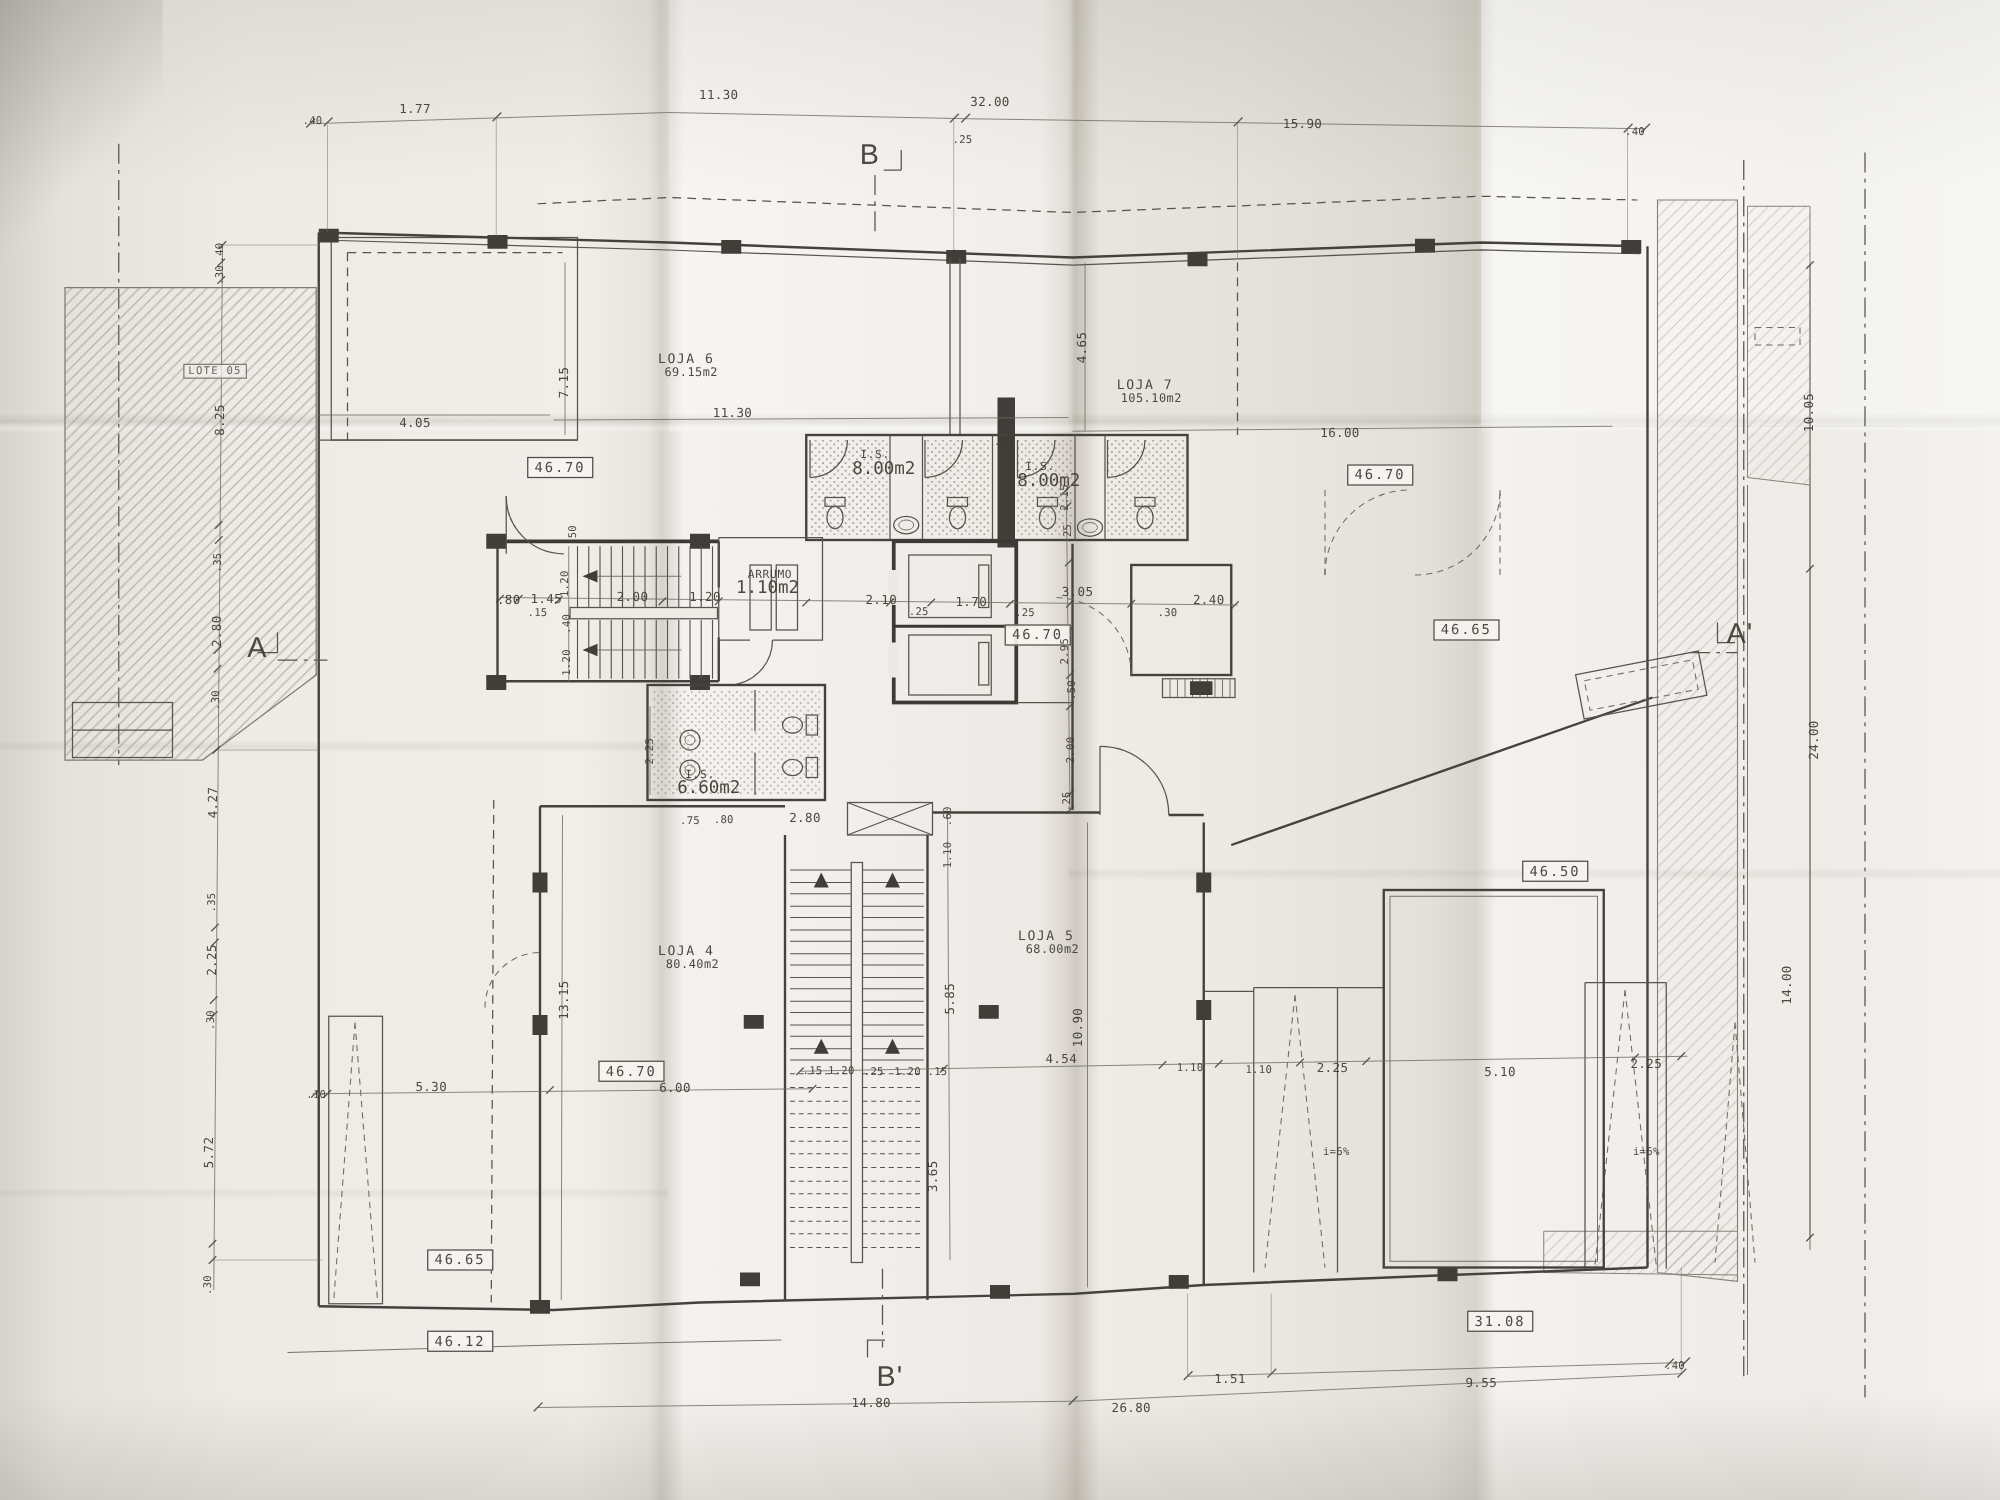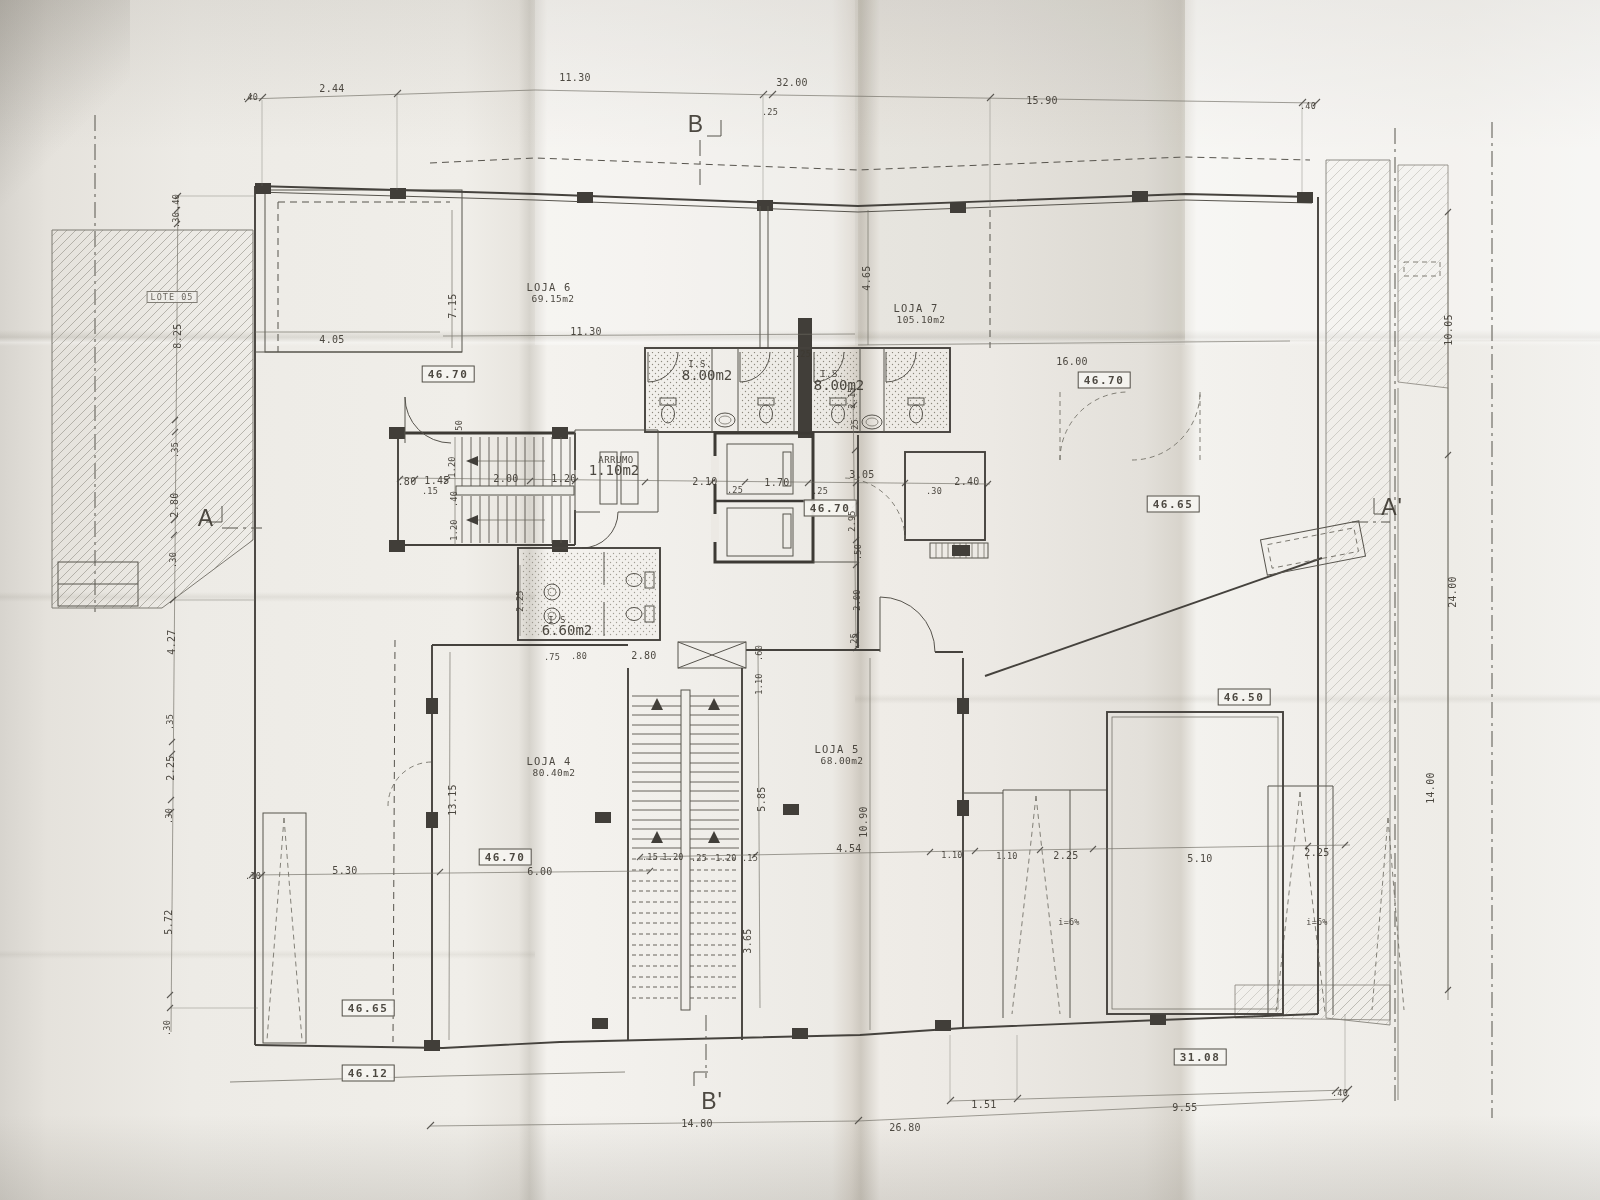--- a/index.html
+++ b/index.html
@@ -17,21 +17,21 @@
   #labels{position:absolute;inset:0;}
   .lbl{position:absolute;white-space:nowrap;color:rgba(62,58,50,.92);transform-origin:center;}
   .dim{font-size:10px;letter-spacing:.3px;}
   .dim-s{font-size:8.5px;letter-spacing:.2px;}
   .room{font-size:10.5px;letter-spacing:1.2px;}
   .room-s{font-size:9px;letter-spacing:.5px;}
   .area{font-size:9.5px;letter-spacing:.4px;}
   .area-s{font-size:14px;}
   .big{font-size:23px;font-weight:500;letter-spacing:1px;font-family:"Liberation Sans",sans-serif;}
   .box{font-size:11px;letter-spacing:1.5px;border:1.2px solid rgba(62,58,50,.9);
-       background:rgba(245,244,240,.92);padding:1px 5px;font-weight:bold;}
+       background:rgba(245,244,240,.92);padding:1px 5px;}
   .lote{font-size:8.5px;letter-spacing:1px;color:rgba(100,96,87,.95);
         border:1px solid rgba(100,96,87,.8);padding:0 3px;background:rgba(240,239,235,.75);}
 </style>
 </head>
 <body>
 
 <div id="stage">
   <div class="paper"></div>
 
   <div class="shade" style="left:0;top:0;width:130px;height:210px;background:linear-gradient(135deg,rgba(88,83,73,.28),rgba(88,83,73,0) 62%);"></div>
@@ -319,21 +319,21 @@
       <path class="tk" d="M397,482l6,-6 M412,482l6,-6 M444,483l6,-6 M527,484l6,-6 M572,484l6,-6 M642,485l6,-6 M709,485l6,-6 M742,485l6,-6 M805,486l6,-6 M853,486l6,-6 M902,486l6,-6 M985,487l6,-6"></path>
       <path class="tk" d="M850,395l6,-6 M851,408l6,-6 M852,453l6,-6 M852,508l6,-6 M853,543l6,-6 M853,568l6,-6 M853,638l6,-6 M853,651l6,-6"></path>
       <path class="tk" d="M249,878l6,-6 M259,878l6,-6 M437,875l6,-6 M647,874l6,-6"></path>
       <path class="tk" d="M637,860l6,-6 M752,858l6,-6 M927,855l6,-6 M972,854l6,-6 M1037,853l6,-6 M1090,852l6,-6 M1305,849l6,-6 M1342,848l6,-6"></path>
       <path class="tk" d="M1445,215l6,-6 M1445,458l6,-6 M1445,993l6,-6"></path>
     </g>
   </svg>
 
   <div id="labels">
       <div class="lbl dim-s" style="left: 250px; top: 97px; transform: translate(-50%, -50%) rotate(0deg);">.40</div>
-      <div class="lbl dim" style="left: 332px; top: 88px; transform: translate(-50%, -50%) rotate(0deg);">2.44</div>
+      <div class="lbl dim" style="left: 332px; top: 88px; transform: translate(-50%, -50%) rotate(0deg);">1.77</div>
       <div class="lbl dim" style="left: 575px; top: 77px; transform: translate(-50%, -50%) rotate(0deg);">11.30</div>
       <div class="lbl dim" style="left: 792px; top: 82px; transform: translate(-50%, -50%) rotate(0deg);">32.00</div>
       <div class="lbl dim-s" style="left: 770px; top: 112px; transform: translate(-50%, -50%) rotate(0deg);">.25</div>
       <div class="lbl dim" style="left: 1042px; top: 100px; transform: translate(-50%, -50%) rotate(0deg);">15.90</div>
       <div class="lbl dim-s" style="left: 1308px; top: 106px; transform: translate(-50%, -50%) rotate(0deg);">.40</div>
       <div class="lbl big" style="left: 696px; top: 124px; transform: translate(-50%, -50%) rotate(0deg);">B</div>
       <div class="lbl big" style="left: 712px; top: 1101px; transform: translate(-50%, -50%) rotate(0deg);">B'</div>
       <div class="lbl big" style="left: 206px; top: 518px; transform: translate(-50%, -50%) rotate(0deg);">A</div>
       <div class="lbl big" style="left: 1392px; top: 507px; transform: translate(-50%, -50%) rotate(0deg);">A'</div>
       <div class="lbl dim-s" style="left: 176px; top: 202px; transform: translate(-50%, -50%) rotate(-90deg);">.40</div>
@@ -350,21 +350,21 @@
       <div class="lbl dim" style="left: 168px; top: 922px; transform: translate(-50%, -50%) rotate(-90deg);">5.72</div>
       <div class="lbl dim-s" style="left: 167px; top: 1028px; transform: translate(-50%, -50%) rotate(-90deg);">.30</div>
       <div class="lbl dim" style="left: 332px; top: 339px; transform: translate(-50%, -50%) rotate(0deg);">4.05</div>
       <div class="lbl dim" style="left: 452px; top: 306px; transform: translate(-50%, -50%) rotate(-90deg);">7.15</div>
       <div class="lbl room" style="left: 549px; top: 287px; transform: translate(-50%, -50%) rotate(0deg);">LOJA 6</div>
       <div class="lbl area" style="left: 553px; top: 298px; transform: translate(-50%, -50%) rotate(0deg);">69.15m2</div>
       <div class="lbl dim" style="left: 586px; top: 331px; transform: translate(-50%, -50%) rotate(0deg);">11.30</div>
       <div class="lbl dim" style="left: 866px; top: 278px; transform: translate(-50%, -50%) rotate(-90deg);">4.65</div>
       <div class="lbl room" style="left: 916px; top: 308px; transform: translate(-50%, -50%) rotate(0deg);">LOJA 7</div>
       <div class="lbl area" style="left: 921px; top: 319px; transform: translate(-50%, -50%) rotate(0deg);">105.10m2</div>
-      <div class="lbl dim" style="left: 1072px; top: 361px; transform: translate(-50%, -50%) rotate(0deg);">16.00</div>
+      <div class="lbl dim" style="left: 1072px; top: 347px; transform: translate(-50%, -50%) rotate(0deg);">16.00</div>
       <div class="lbl box" style="left: 1104px; top: 380px; transform: translate(-50%, -50%) rotate(0deg);">46.70</div>
       <div class="lbl box" style="left: 448px; top: 374px; transform: translate(-50%, -50%) rotate(0deg);">46.70</div>
       <div class="lbl dim-s" style="left: 459px; top: 428px; transform: translate(-50%, -50%) rotate(-90deg);">.50</div>
       <div class="lbl dim" style="left: 1448px; top: 330px; transform: translate(-50%, -50%) rotate(-90deg);">10.05</div>
       <div class="lbl dim" style="left: 1452px; top: 592px; transform: translate(-50%, -50%) rotate(-90deg);">24.00</div>
       <div class="lbl dim" style="left: 1430px; top: 788px; transform: translate(-50%, -50%) rotate(-90deg);">14.00</div>
       <div class="lbl room-s" style="left: 700px; top: 364px; transform: translate(-50%, -50%) rotate(0deg);">I.S.</div>
       <div class="lbl area-s" style="left: 707px; top: 375px; transform: translate(-50%, -50%) rotate(0deg);">8.00m2</div>
       <div class="lbl dim-s" style="left: 803px; top: 354px; transform: translate(-50%, -50%) rotate(0deg);">.25</div>
       <div class="lbl room-s" style="left: 832px; top: 374px; transform: translate(-50%, -50%) rotate(0deg);">I.S.</div>

